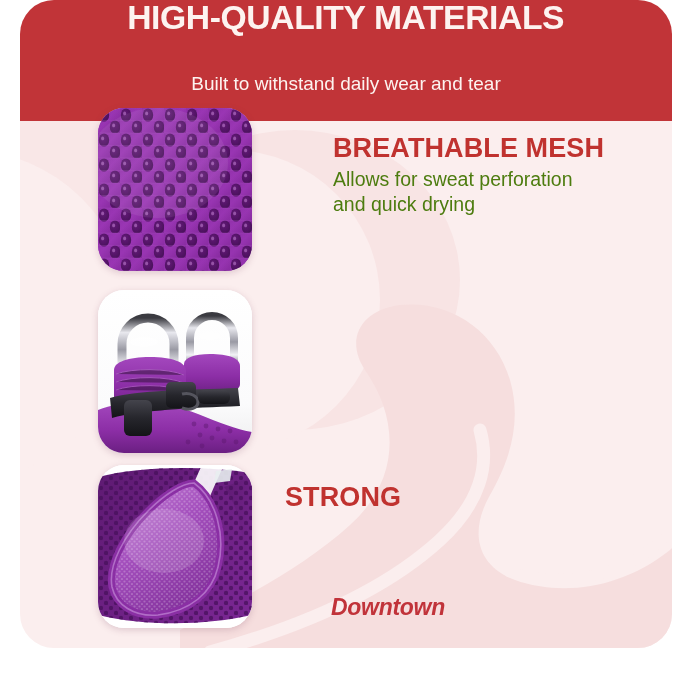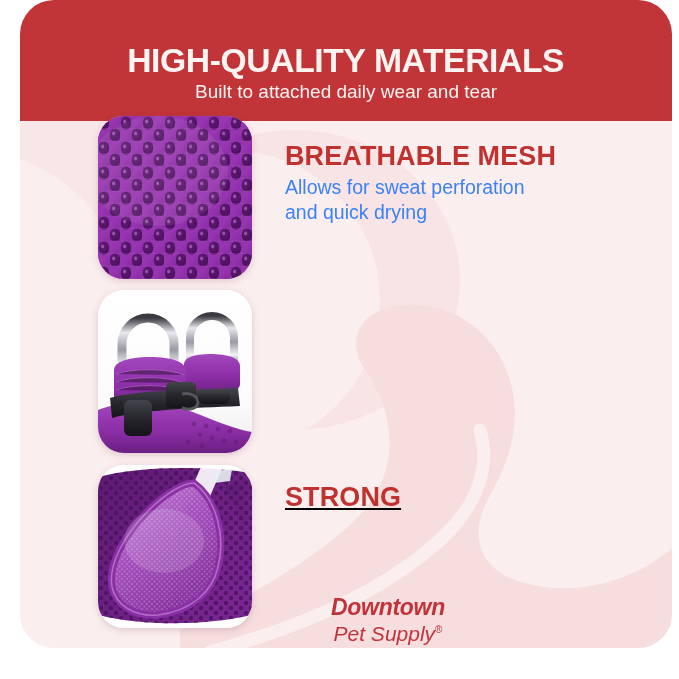--- a/index.html
+++ b/index.html
@@ -86,23 +86,23 @@
     position: absolute;
     left: 20px;
     top: 0px;
     width: 652px;
     height: 121px;
     background: #c13438;
     border-radius: 34px 34px 0 0;
     display: flex;
     flex-direction: column;
     align-items: center;
-    justify-content: flex-end;
+    justify-content: space-between;
     box-sizing: border-box;
-    padding-bottom: 20px;
+    padding-bottom: 28px;
   }
   .banner-title {
     color: #fdf3f0;
     font-family: "Liberation Sans", sans-serif;
     font-weight: 700;
     font-size: 34px;
     letter-spacing: -0.4px;
     line-height: 1;
     margin: 0 0 5px 0;
     text-align: center;
@@ -124,21 +124,21 @@
     left: 0;
     top: 0;
     width: 679px;
     height: 679px;
   }
   .feature-row {
     position: absolute;
     display: flex;
     align-items: flex-start;
   }
-  .row-1 { left: 98px; top: 116px; }
+  .row-1 { left: 98px; top: 108px; gap: 48px; }
   .row-2 { left: 98px; top: 290px; }
   .row-3 { left: 98px; top: 465px; }
 
   .thumb {
     width: 154px;
     height: 163px;
     border-radius: 26px;
     overflow: hidden;
     position: relative;
     flex: 0 0 auto;
@@ -155,31 +155,31 @@
   .feature-title {
     color: #c0322f;
     font-family: "Liberation Sans", sans-serif;
     font-weight: 700;
     font-size: 27px;
     letter-spacing: 0.1px;
     line-height: 1.05;
     margin: 0 0 5px 0;
   }
   .feature-desc {
-    color: #3b82f6;
+    color: #4d7c0f;
     font-family: "Liberation Sans", sans-serif;
     font-weight: 400;
     font-size: 19.5px;
     line-height: 1.27;
     margin: 0;
     white-space: pre-line;
   }
 
   .row-2 .feature-text { padding-top: 28px; }
-  .row-3 .feature-text { padding-top: 18px; text-decoration: underline; }
+  .row-3 .feature-text { padding-top: 18px; }
 
   
   .logo {
     position: absolute;
     left: 268px;
     top: 596px;
     width: 240px;
     text-align: center;
   }
   .logo-line1 {
@@ -226,21 +226,21 @@
                  C 410 296, 470 290, 520 250 C 545 230, 560 205, 560 205
                  L 560 360 L 30 360 Z" fill="#f6dede"></path>
         <path d="M60 352 C 140 330, 230 295, 290 240 C 330 203, 340 165, 330 130" stroke="#fbeeee" stroke-width="13" fill="none" stroke-linecap="round"></path>
         <path d="M360 272 C 415 288, 470 278, 512 240" stroke="#fbeeee" stroke-width="11" fill="none" stroke-linecap="round"></path>
       </svg>
     </div>
   </div>
 
   <div class="header-banner">
     <h1 class="banner-title">HIGH-QUALITY MATERIALS</h1>
-    <p class="banner-subtitle">Built to attached daily wear and tear</p>
+    <p class="banner-subtitle">Built to withstand daily wear and tear</p>
   </div>
 
   <div class="features">
 
     <div class="feature-row row-1">
       <div class="thumb">
         <svg viewBox="0 0 154 163" xmlns="http://www.w3.org/2000/svg">
           <defs>
             <linearGradient id="meshGrad" x1="0" y1="0" x2="1" y2="1">
               <stop offset="0%" stop-color="#8c2ea6"></stop>
@@ -398,16 +398,15 @@
         </svg>
       </div>
       <div class="feature-text">
         <h2 class="feature-title">STRONG</h2>
       </div>
     </div>
   </div>
 
   <div class="logo">
     <div class="logo-line1">Downtown</div>
-    <div class="logo-line2"><span>Pet Supply</span><span class="logo-reg">®</span></div>
   </div>
 
 </div>
 
 </body></html>

